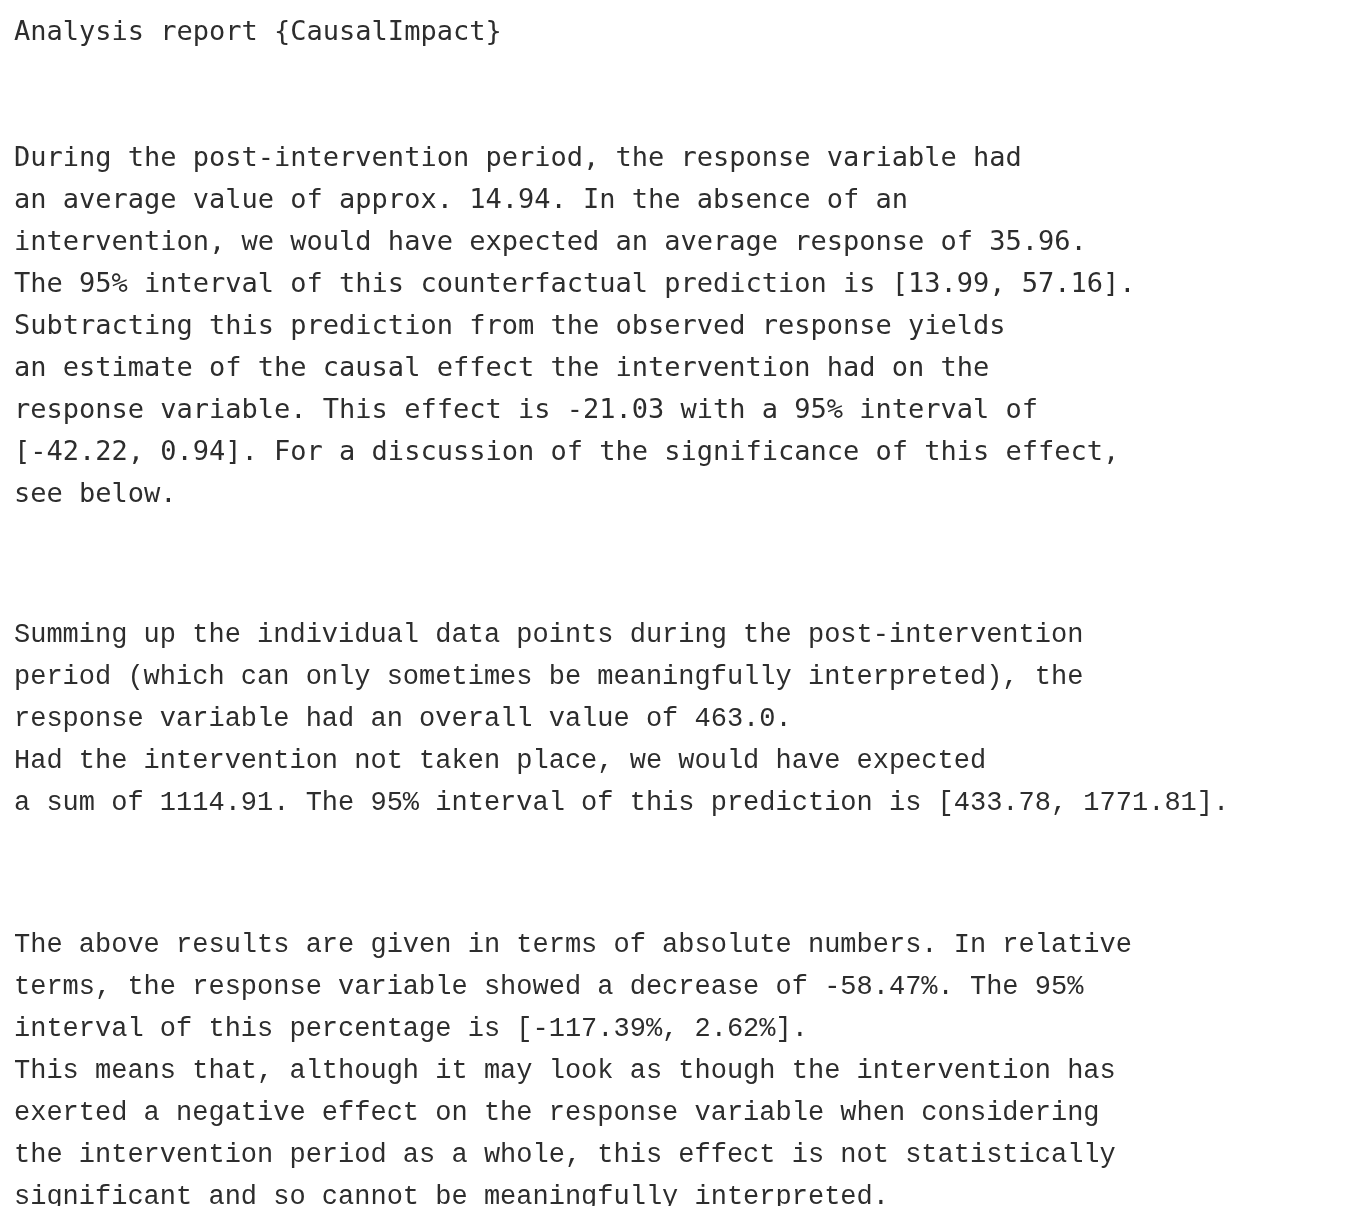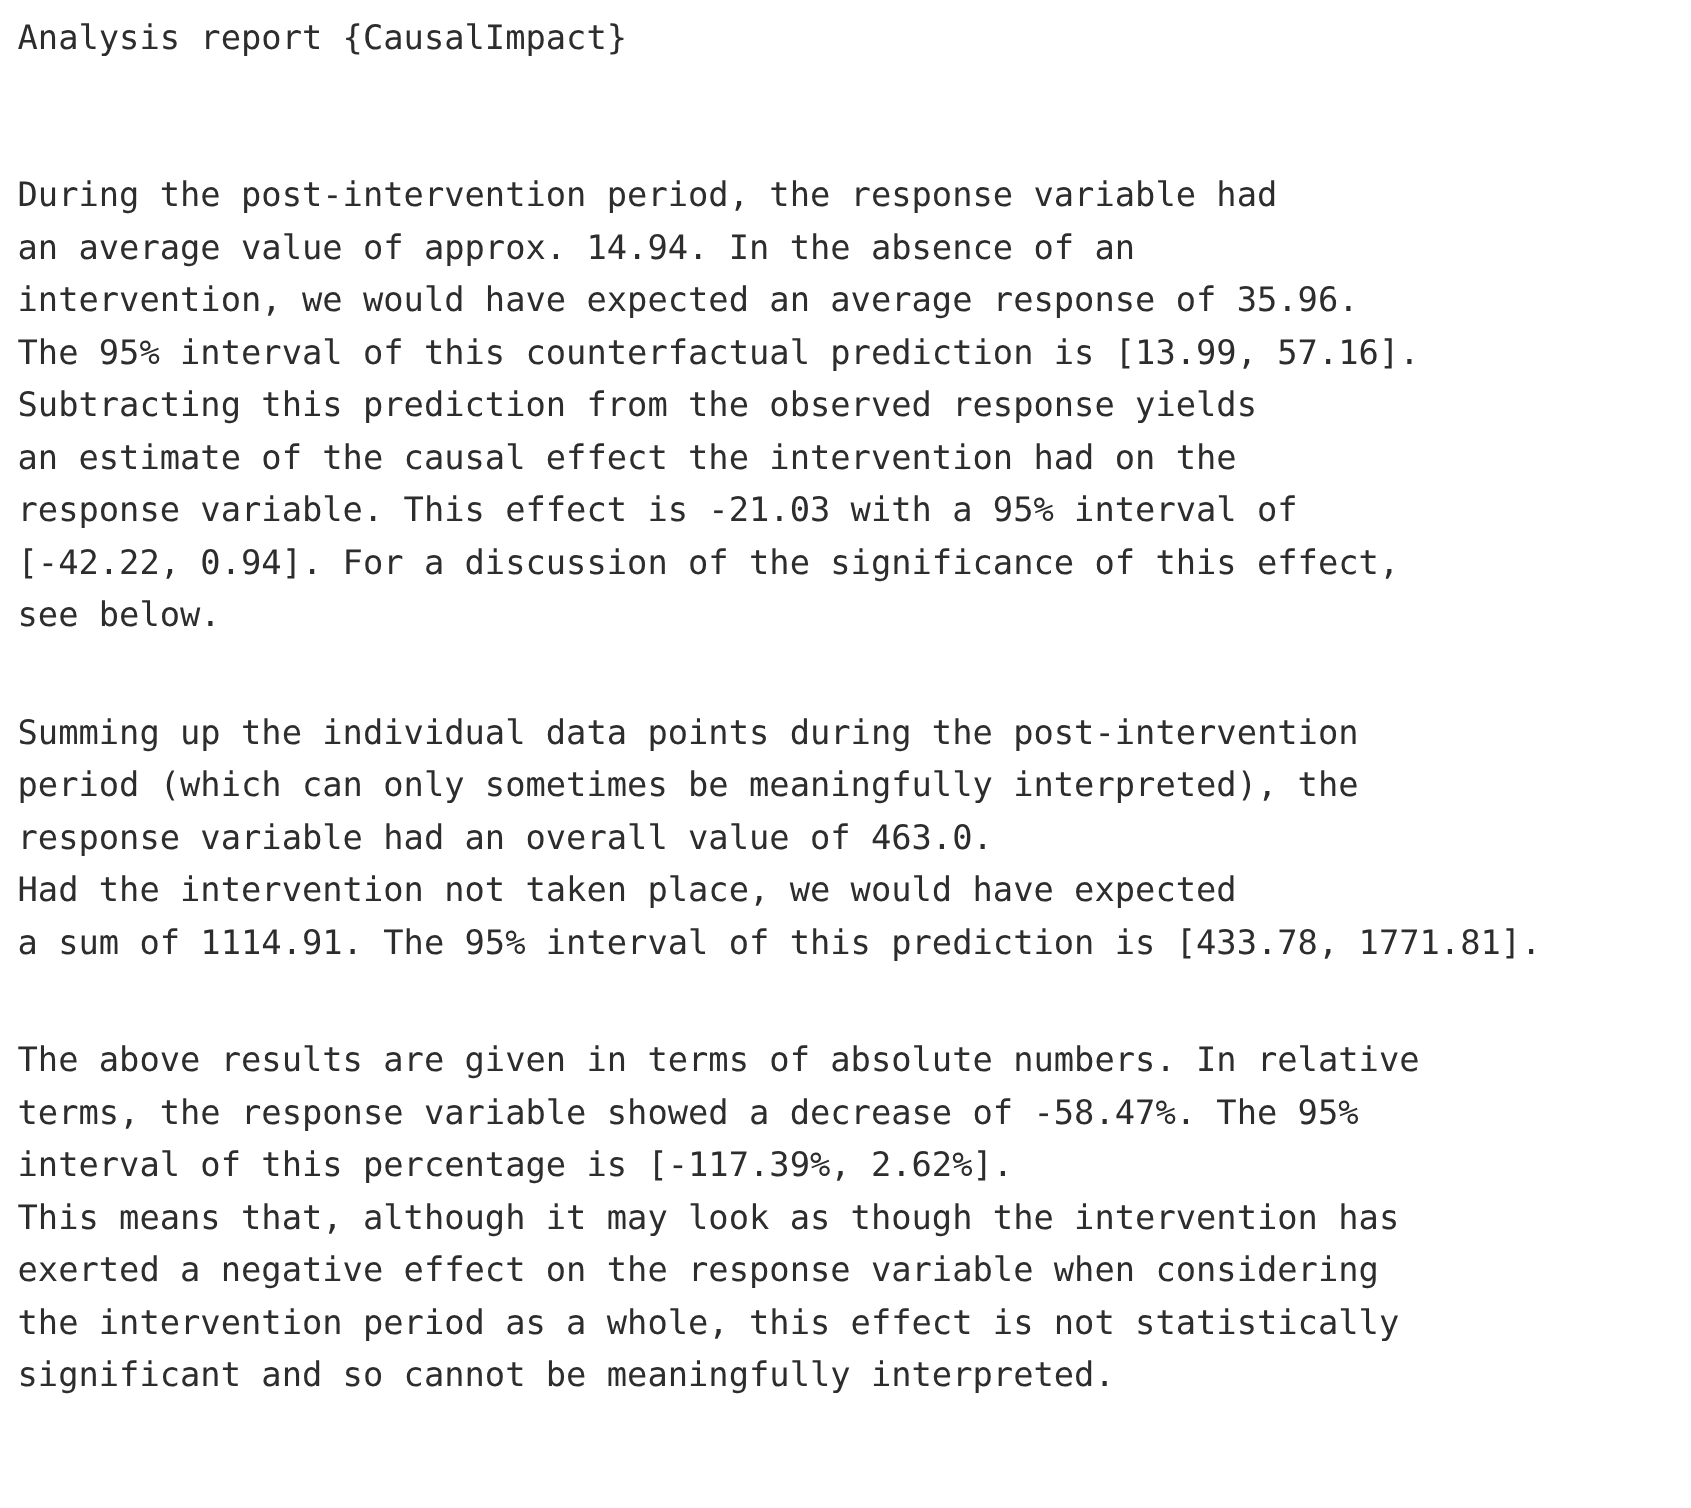--- a/index.html
+++ b/index.html
@@ -22,21 +22,22 @@
   }
   .title {
     white-space: pre;
     margin: 0 0 84px 0;
   }
   .para {
     white-space: pre;
     margin: 0;
   }
   .para + .para {
-    margin-top: 52px;
+    margin-top: 100px;
+    font-family: Liberation Mono, monospace;
   }
 </style>
 </head>
 <body>
 
 <div class="report">
   <div class="title">Analysis report {CausalImpact}</div>
   <div class="para">During the post-intervention period, the response variable had
 an average value of approx. 14.94. In the absence of an
 intervention, we would have expected an average response of 35.96.

